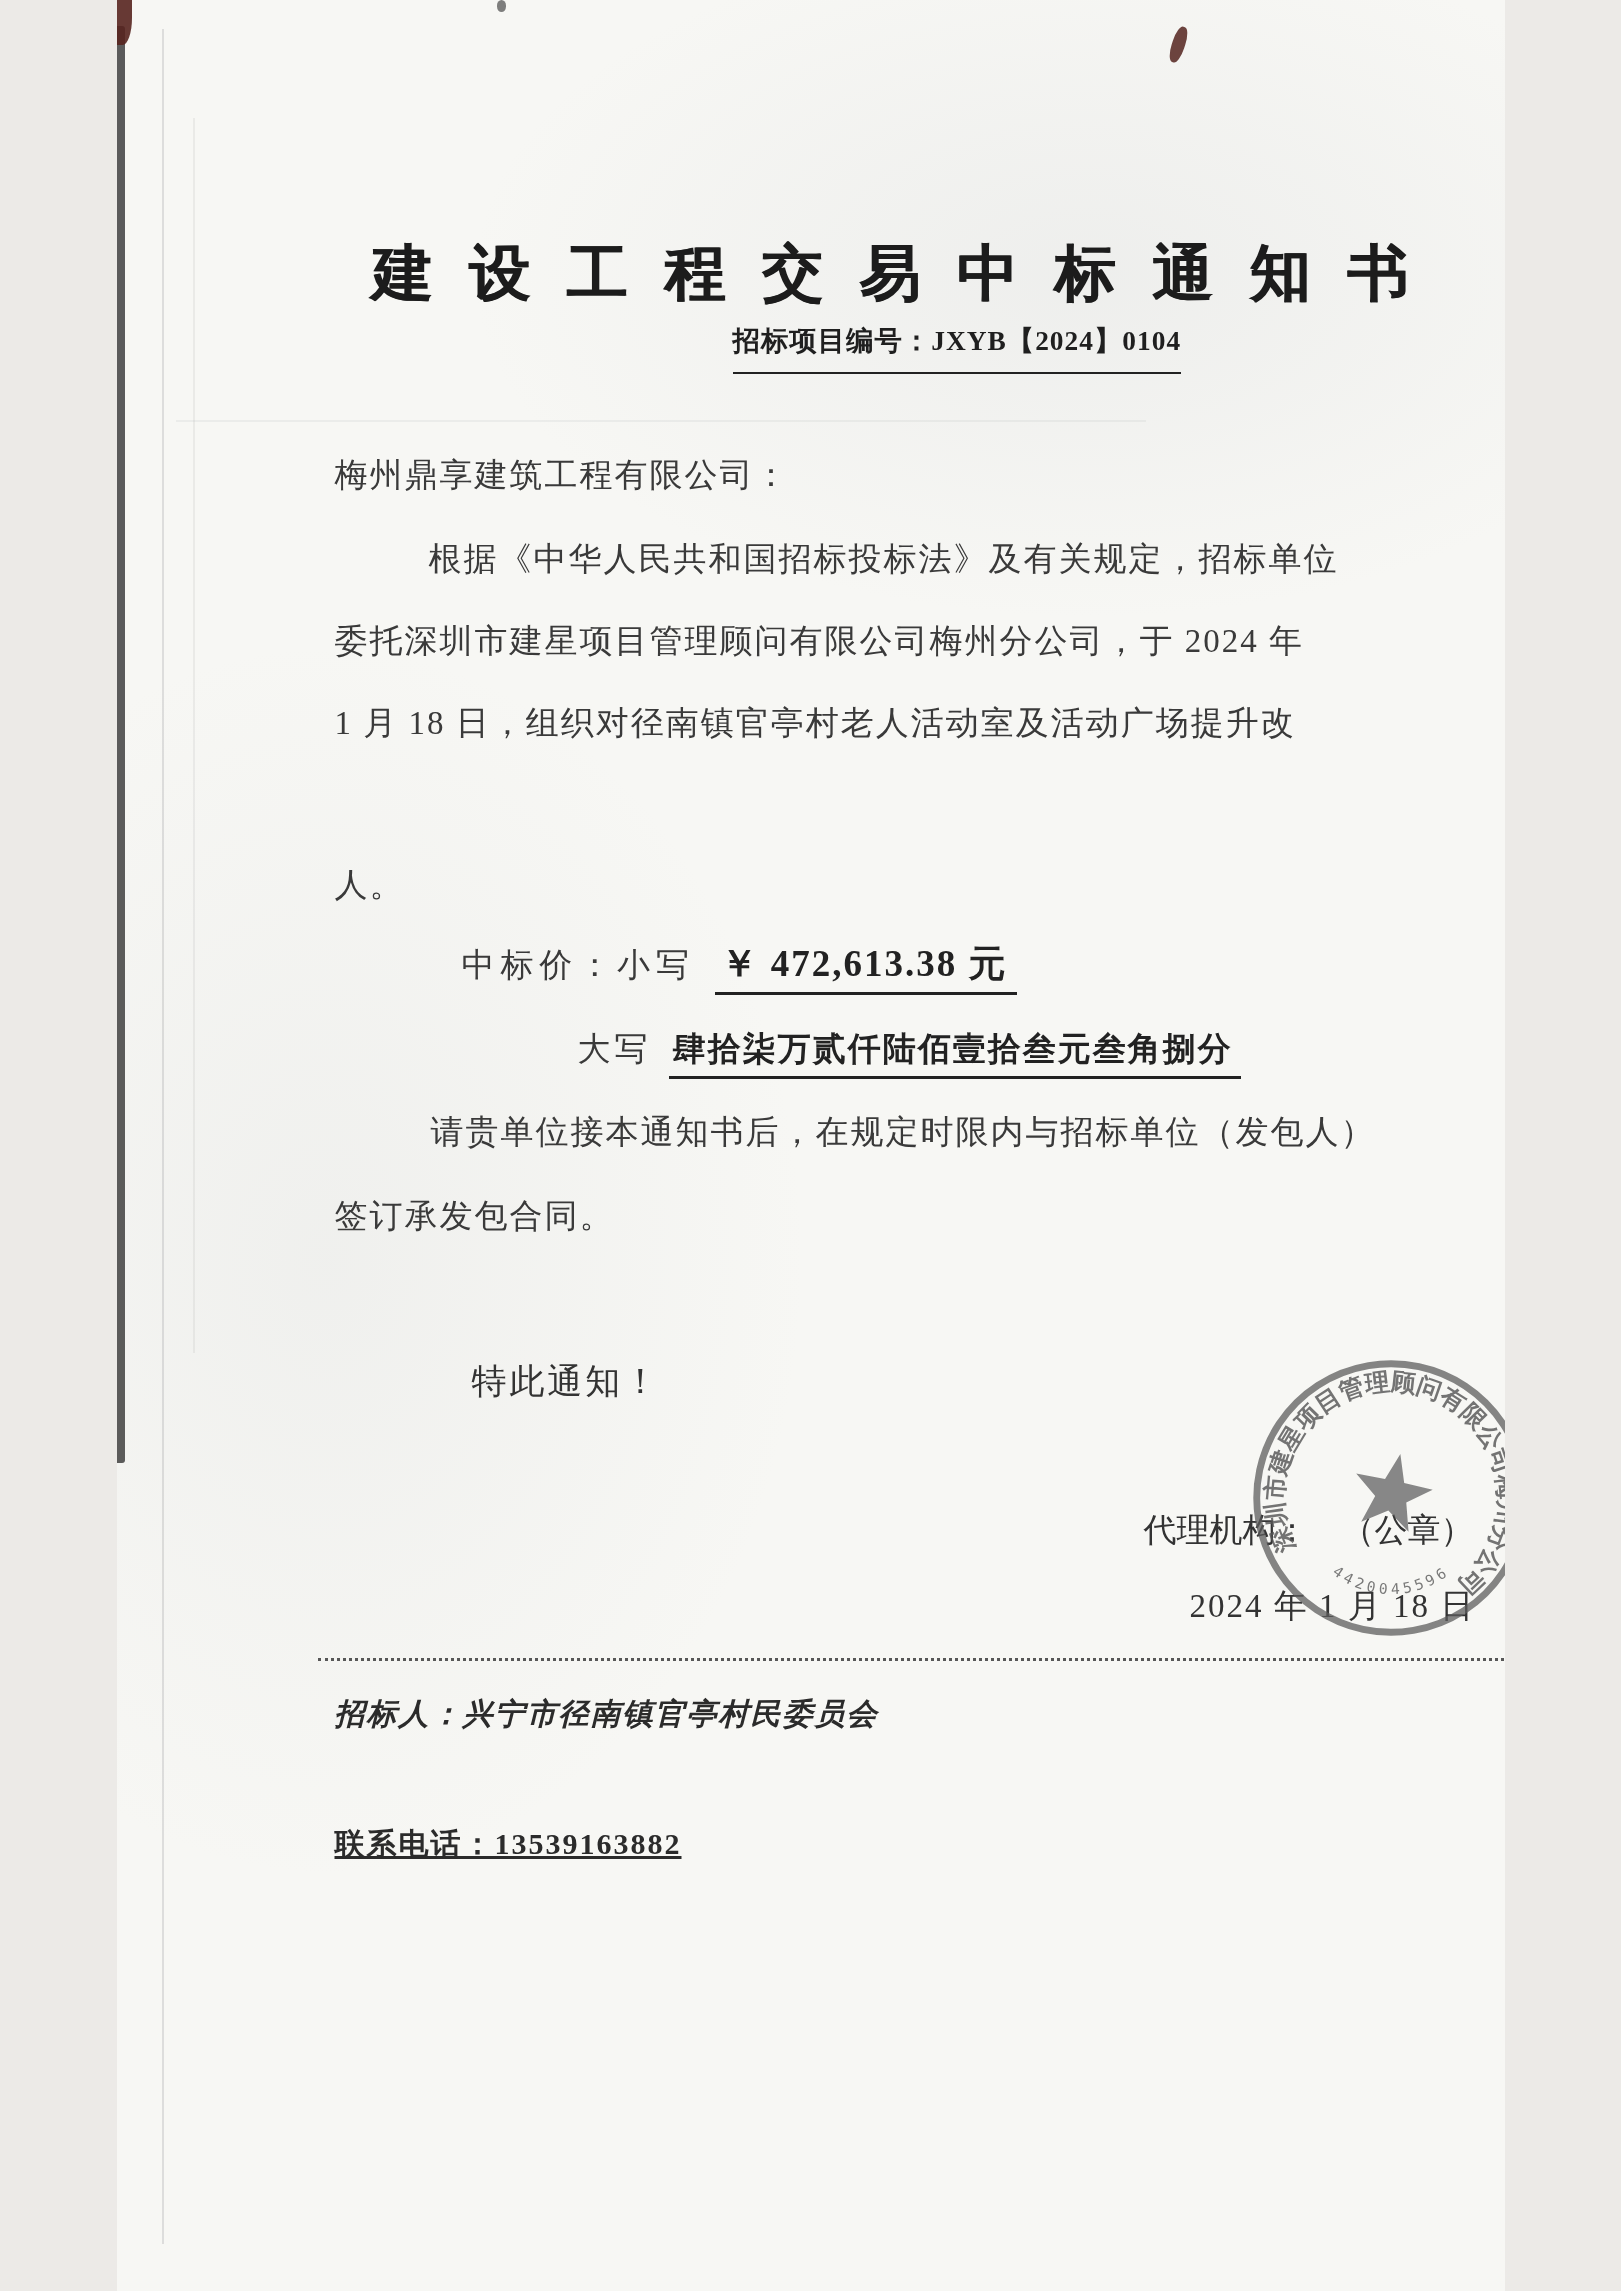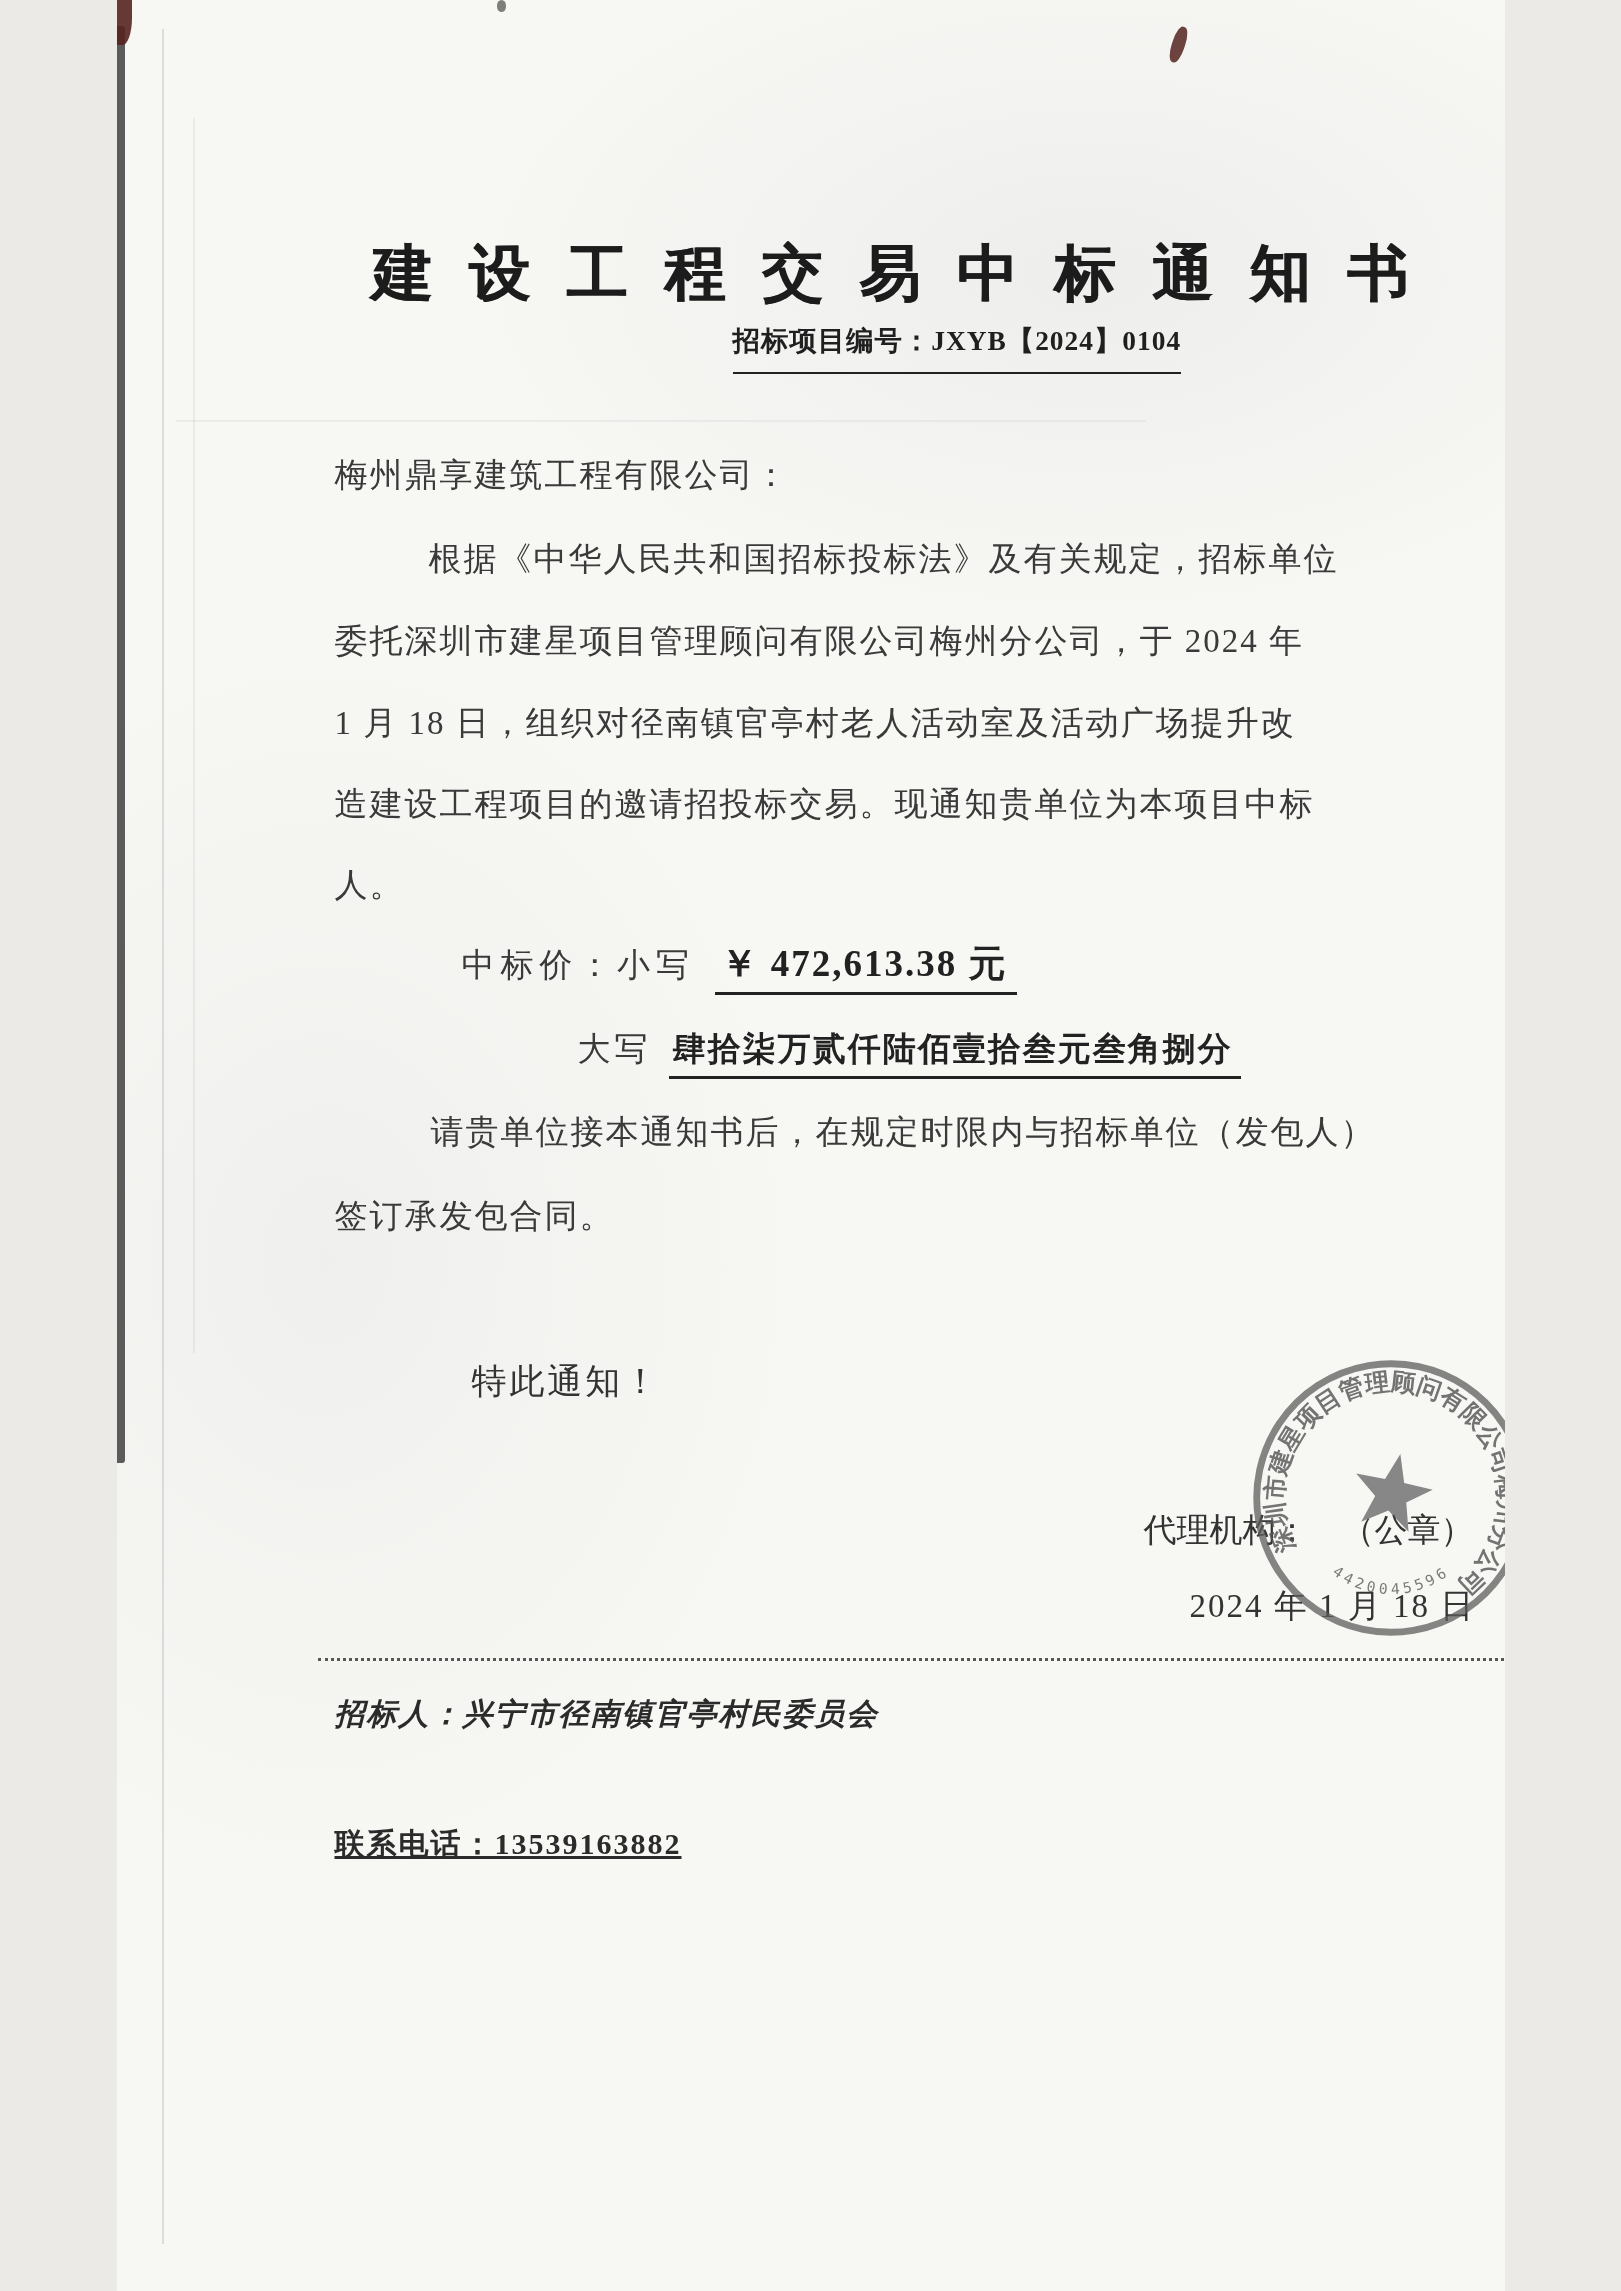--- a/index.html
+++ b/index.html
@@ -89,21 +89,20 @@
   <div class="abs crease-2"></div>
   <div class="abs crease-h"></div>
 
   <div class="abs doc-title">建 设 工 程 交 易 中 标 通 知 书</div>
   <div class="abs subtitle">招标项目编号：JXYB【2024】0104</div>
 
   <div class="abs bodyline bl0">根据《中华人民共和国招标投标法》及有关规定，招标单位</div>
   <div class="abs bodyline recipient">梅州鼎享建筑工程有限公司：</div>
   <div class="abs bodyline bl1">委托深圳市建星项目管理顾问有限公司梅州分公司，于 2024 年</div>
   <div class="abs bodyline bl2">1 月 18 日，组织对径南镇官亭村老人活动室及活动广场提升改</div>
-  <div class="abs bodyline bl3">造建设工程项目的邀请招投标交易。现通知贵单位为本项目中标</div>
   <div class="abs bodyline bl4">人。</div>
 
   <div class="abs price-line">
     <span class="price-label">中标价：小写</span><span class="price-amount">￥ 472,613.38 元</span>
   </div>
   <div class="abs caps-line">
     <span class="caps-label">大写</span><span class="caps-amount">肆拾柒万贰仟陆佰壹拾叁元叁角捌分</span>
   </div>
 
   <div class="abs bodyline cl0">请贵单位接本通知书后，在规定时限内与招标单位（发包人）</div>

